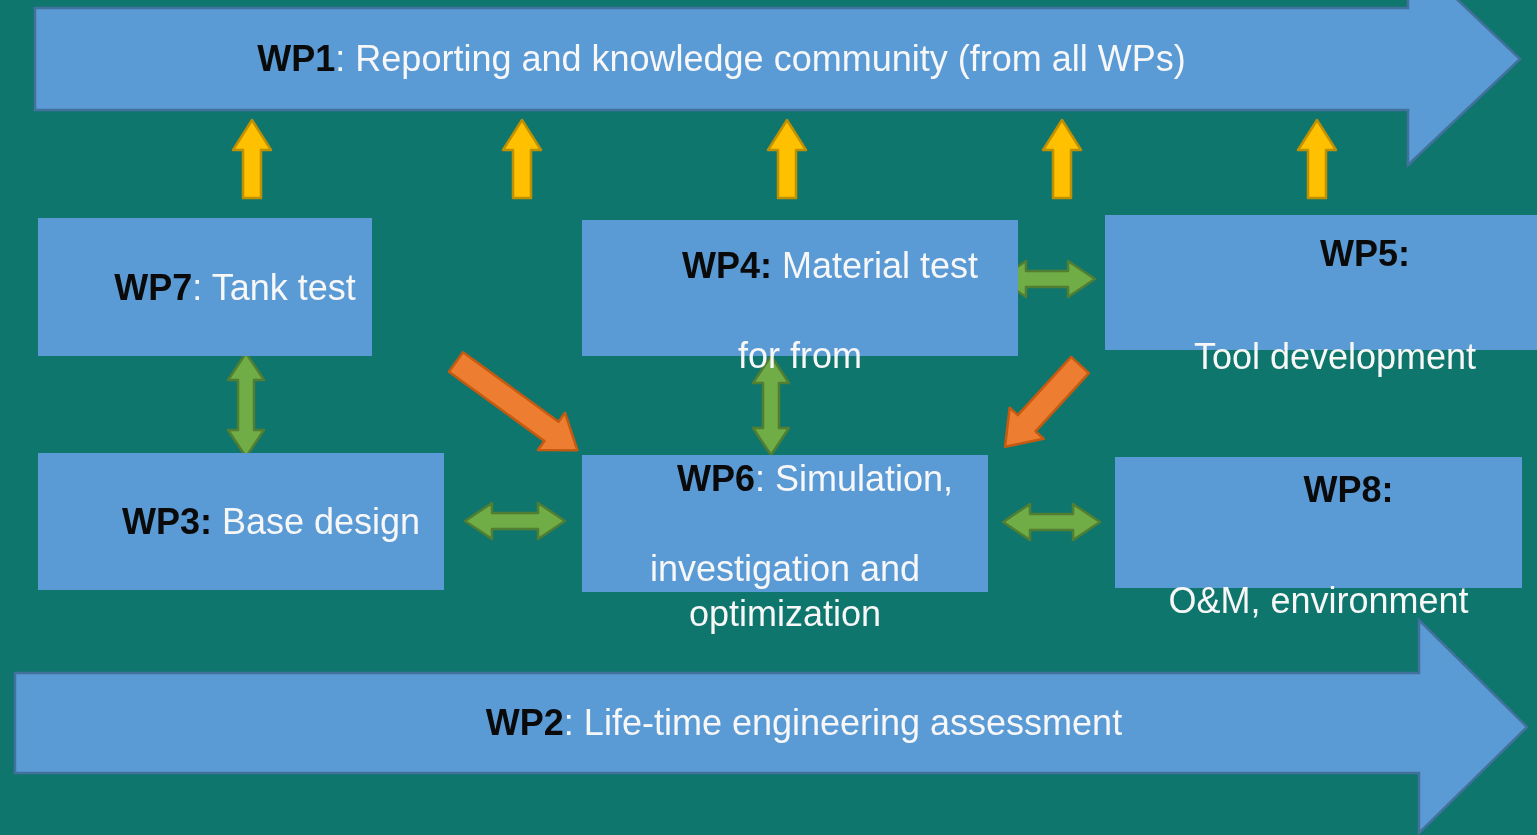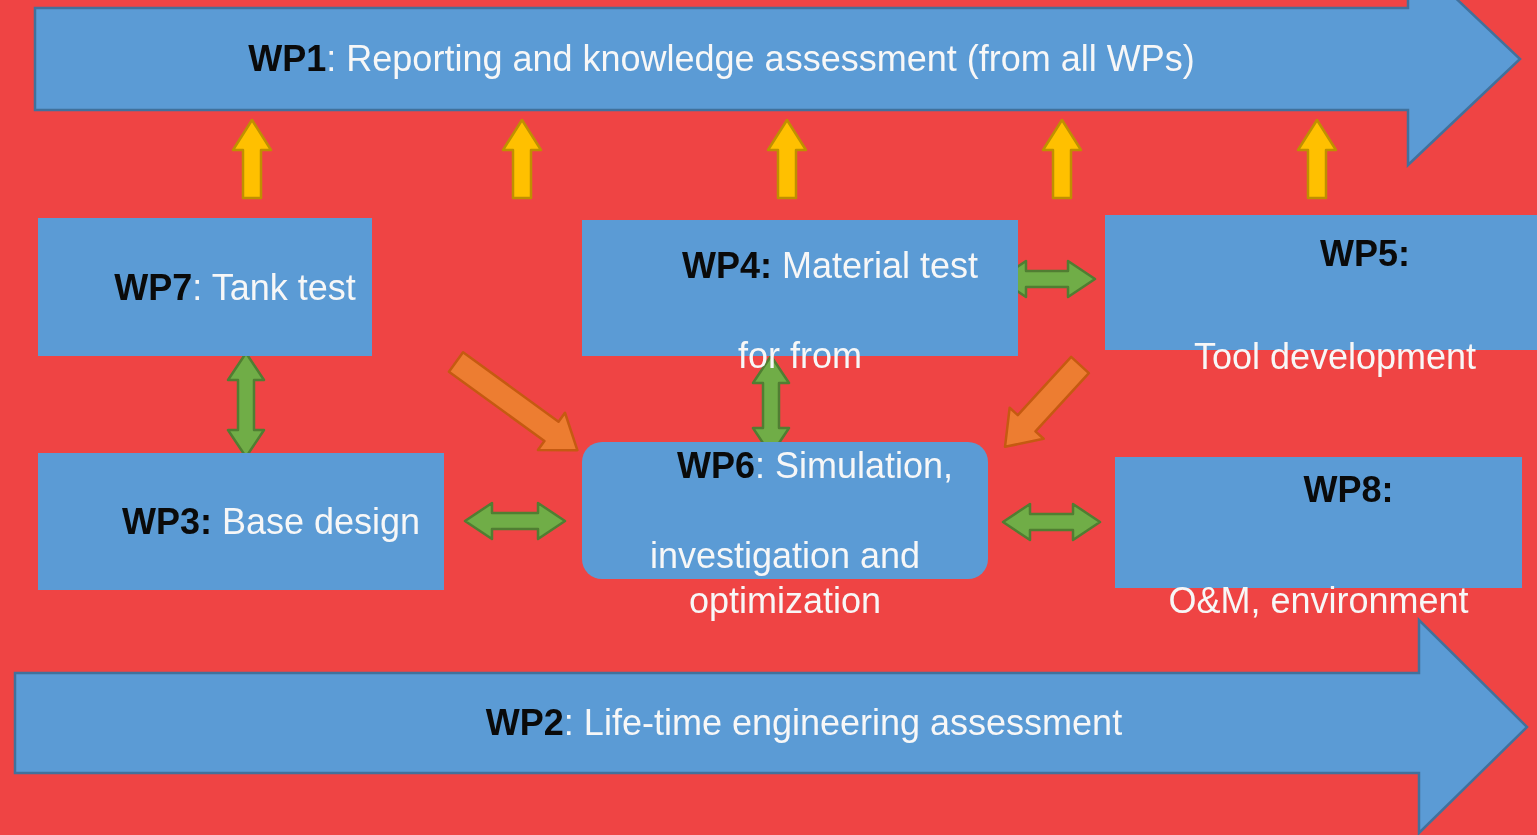--- a/index.html
+++ b/index.html
@@ -5,21 +5,21 @@
   :root{
     --blue:#5B9BD5; --blue-border:#41719C;
     --green:#70AD47; --green-border:#507E32;
     --orange:#ED7D31; --orange-border:#C55A11;
     --yellow:#FFC000; --yellow-border:#BF9000;
     --text-dark:#0a0a0a; --text-light:#F7F7F7;
   }
   html,body{margin:0;padding:0;background:#ffffff;}
   .canvas{
     position:relative;width:1537px;height:835px;overflow:hidden;
-    font-family:"Liberation Sans", sans-serif;background:#ef4444;
+    font-family:"Liberation Sans", sans-serif;background:#0f766e;
   }
   .arrow-layer{position:absolute;left:0;top:0;}
   .f-banner{fill:var(--blue);stroke:var(--blue-border);stroke-width:2.5;}
   .f-green{fill:var(--green);stroke:var(--green-border);stroke-width:2.5;stroke-linejoin:round;}
   .f-orange{fill:var(--orange);stroke:var(--orange-border);stroke-width:2.5;stroke-linejoin:round;}
   .f-yellow-up{fill:var(--yellow);stroke:var(--yellow-border);stroke-width:2.5;stroke-linejoin:round;}
   .box{
     position:absolute;background:var(--blue);
     display:flex;flex-direction:column;align-items:center;justify-content:center;
     text-align:center;font-size:36px;line-height:45px;color:var(--text-light);
@@ -55,21 +55,21 @@
 
     <polygon class="f-green" points="999,279 1026,261 1026,271 1068,271 1068,261 1095,279 1068,297 1068,287 1026,287 1026,297"></polygon>
     <polygon class="f-green" points="465,521 492,503 492,513 538,513 538,503 565,521 538,539 538,529 492,529 492,539"></polygon>
     <polygon class="f-green" points="1003,522 1030,504 1030,514 1073,514 1073,504 1100,522 1073,540 1073,530 1030,530 1030,540"></polygon>
 
     <polygon class="f-orange" transform="translate(456,362) rotate(36)" points="0,-12 118,-12 118,-23 150,0 118,23 118,12 0,12"></polygon>
     <polygon class="f-orange" transform="translate(1080,365) rotate(132.5)" points="0,-12 79,-12 79,-23 111,0 79,23 79,12 0,12"></polygon>
   </svg>
 
   <div class="banner-label" style="left:35px;top:8px;width:1373px;height:102px;">
-    <span class="b">WP1</span><span class="w">: Reporting and knowledge assessment (from all WPs)</span>
+    <span class="b">WP1</span><span class="w">: Reporting and knowledge community (from all WPs)</span>
   </div>
   <div class="banner-label" style="left:15px;top:673px;width:1404px;height:100px;padding-left:87px;">
     <span class="b">WP2</span><span class="w">: Life-time engineering assessment</span>
   </div>
 
   <div class="box" style="left:38px;top:218px;width:334px;height:138px;">
     <div class="label">
       <span class="b">WP7</span><span class="w">: Tank test</span>
     </div>
   </div>
@@ -87,21 +87,21 @@
     </div>
     <div class="label w line2">Tool development</div>
   </div>
 
   <div class="box" style="left:38px;top:453px;width:406px;height:137px;text-align:center;">
     <div class="label">
       <span class="b">WP3:</span><span class="w"> Base design</span>
     </div>
   </div>
 
-  <div class="box" style="left:582px;top:442px;width:406px;height:137px;border-radius:20px;">
+  <div class="box" style="left:582px;top:455px;width:406px;height:137px;">
     <div class="label">
       <span class="b">WP6</span><span class="w">: Simulation,</span>
     </div>
     <div class="label w">investigation and</div>
     <div class="label w">optimization</div>
   </div>
 
   <div class="box two-line" style="left:1115px;top:457px;width:407px;height:131px;gap:8px;">
     <div class="label">
       <span class="b">WP8:</span>

